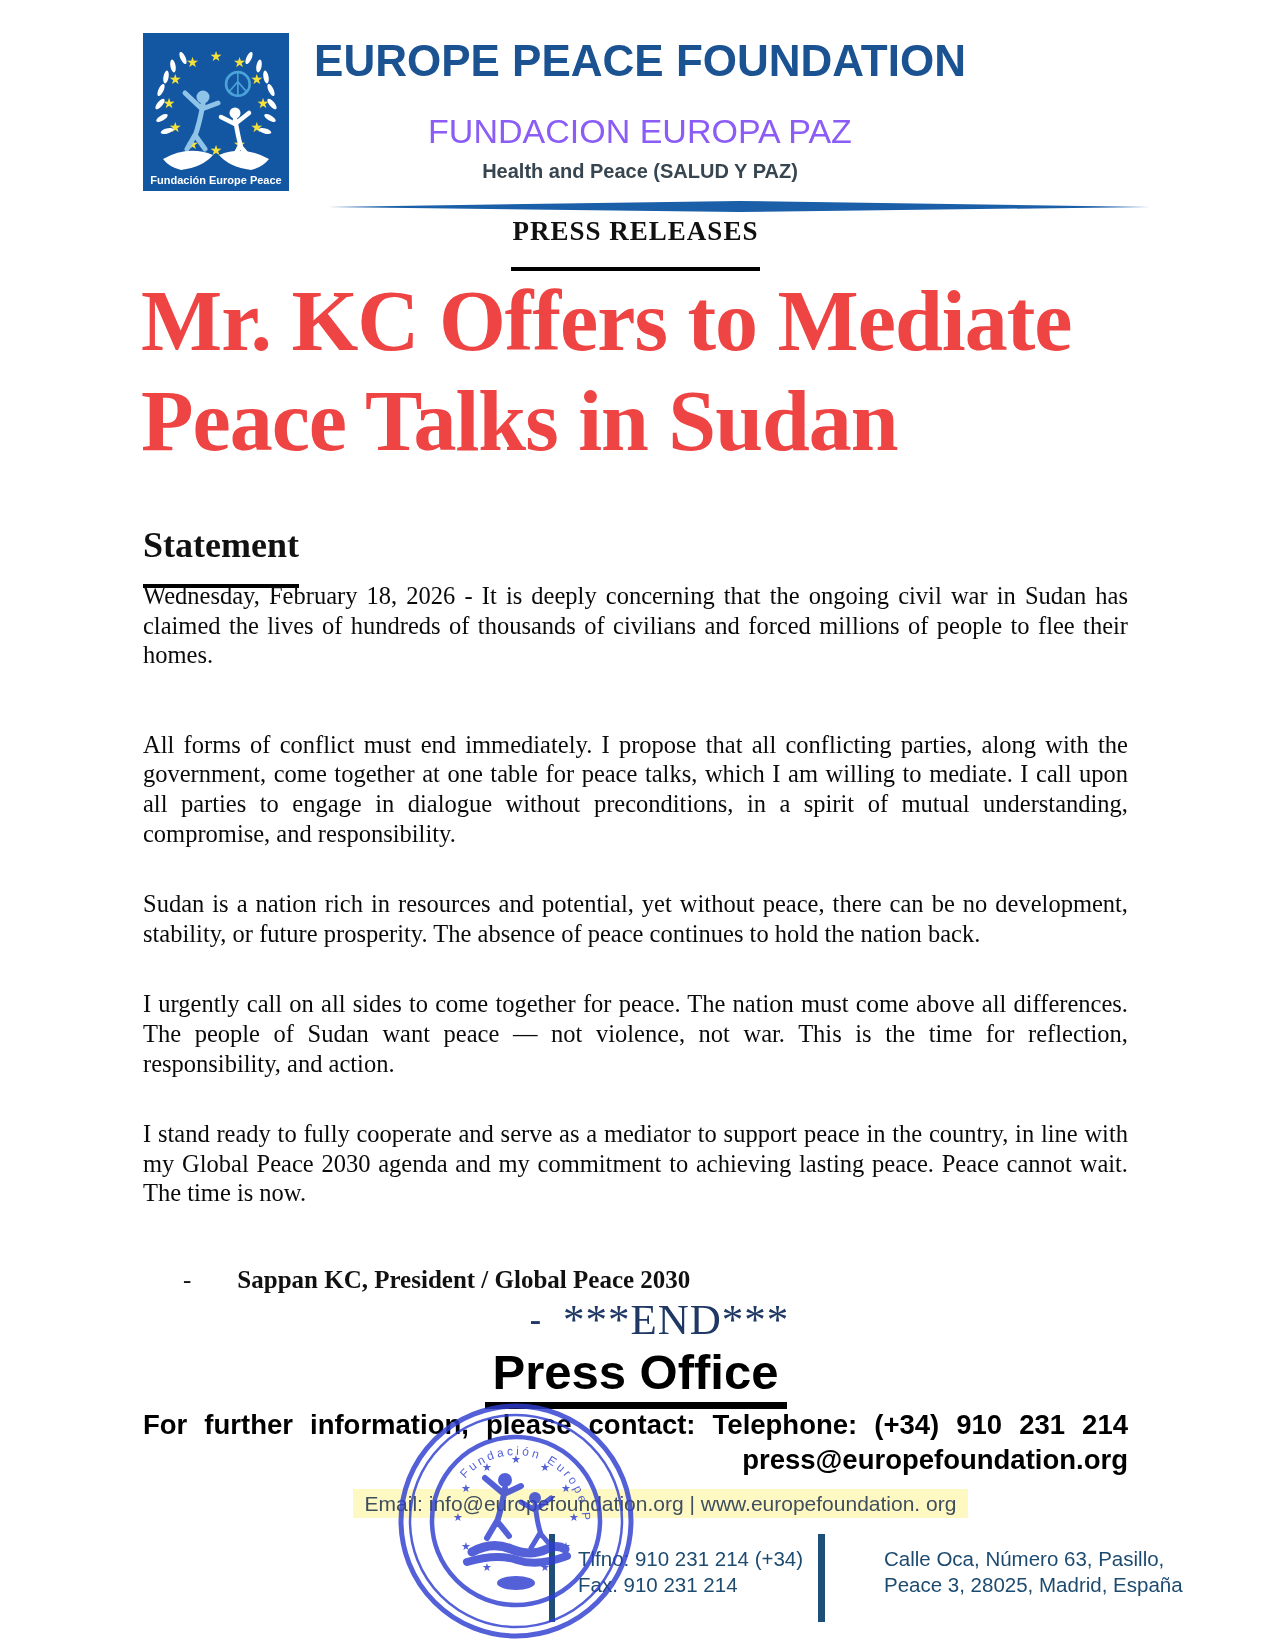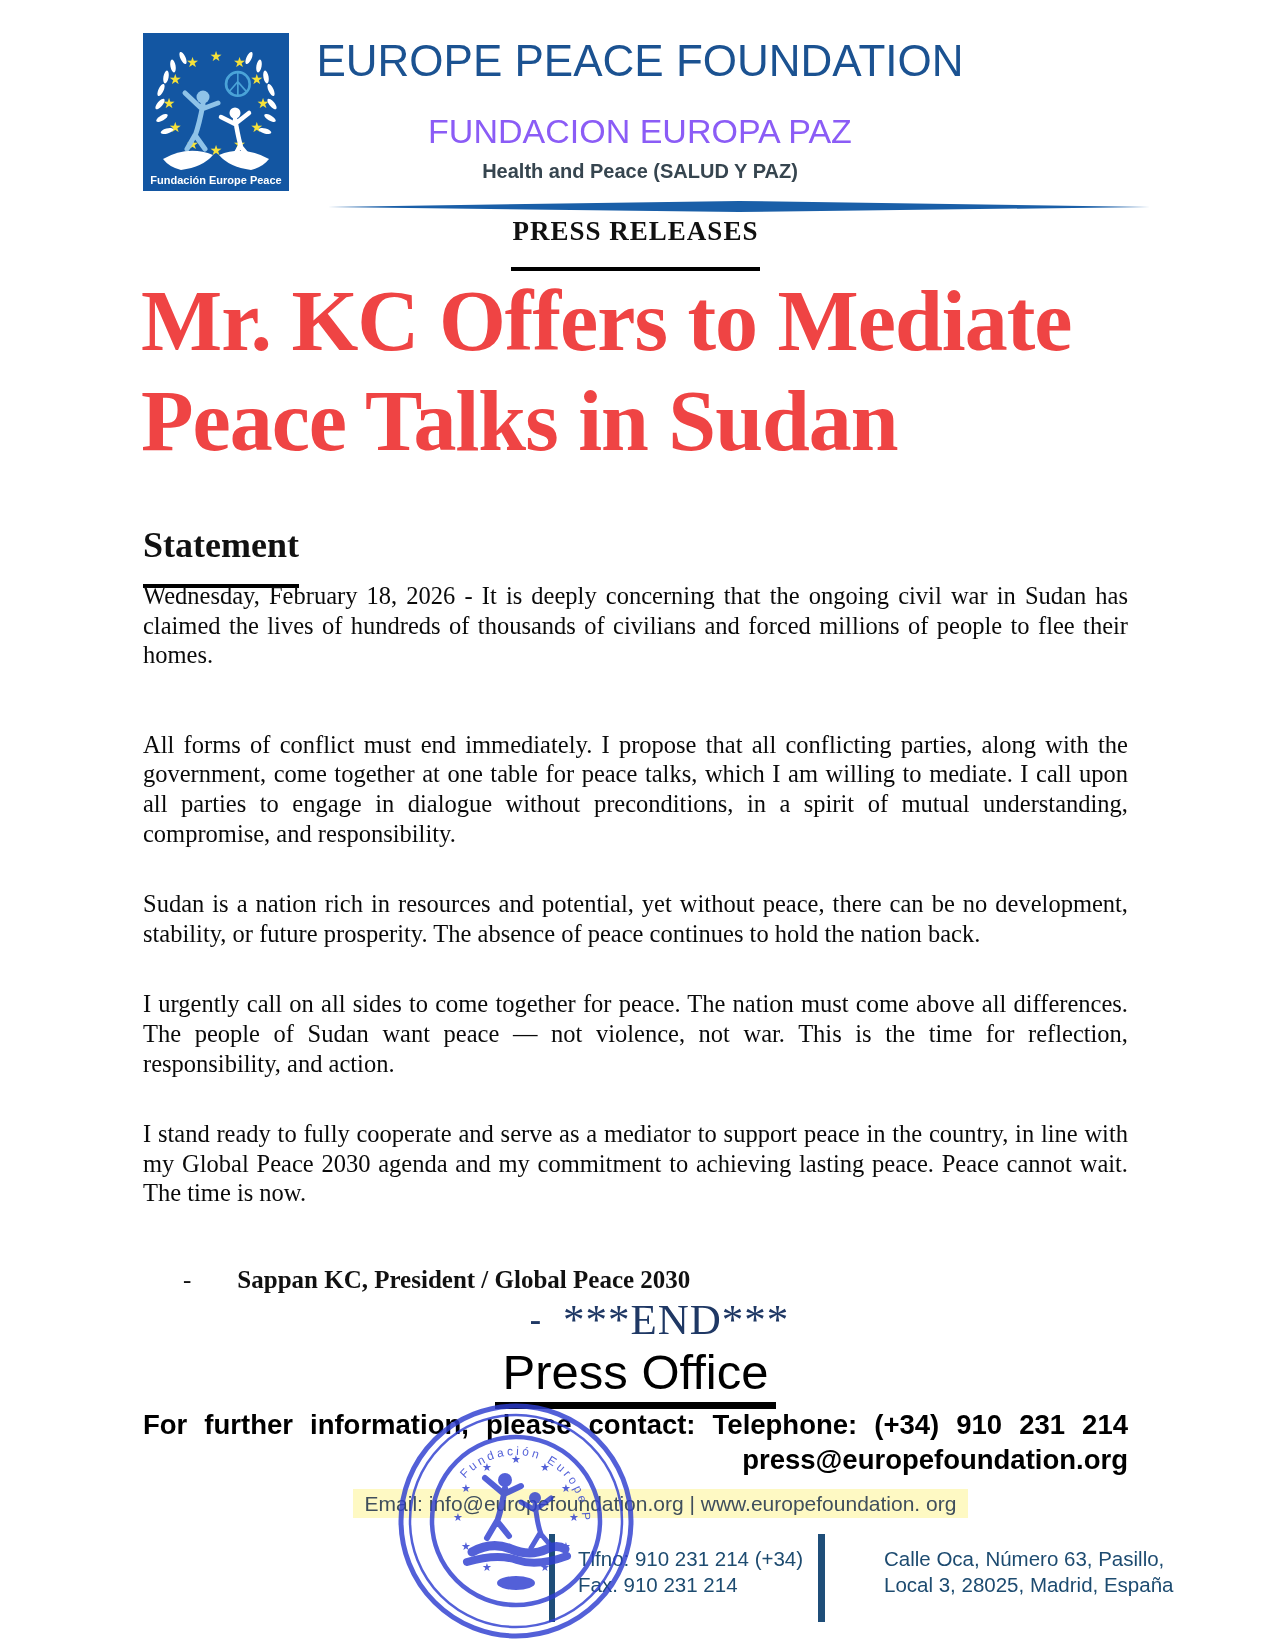--- a/index.html
+++ b/index.html
@@ -4,21 +4,21 @@
 <style>
   * { margin:0; padding:0; box-sizing:border-box; }
   html,body { width:1275px; background:#fff; }
   .page { position:relative; width:1275px; height:1650px; background:#fff; overflow:hidden;
           font-family:"Liberation Serif", serif; color:#111; }
 
   
   .logo { position:absolute; left:143px; top:33px; width:146px; height:158px; }
   .header-text { position:absolute; left:275px; top:36px; width:730px; text-align:center;
                  font-family:"Liberation Sans", sans-serif; }
-  .org-name   { font-size:44px; font-weight:normal; color:#1b5291; }
+  .org-name   { font-size:44px; font-weight:bold; color:#1b5291; }
   .org-name-es{ font-size:34px; font-weight:400; color:#8b5cf6; margin-top:26px; }
   .tagline    { font-size:20px; font-weight:700; color:#36454f; margin-top:9px; }
   .divider-line { position:absolute; left:328px; top:200px; width:822px; height:13px; }
 
   
   .kicker-wrap { position:absolute; left:143px; top:216px; width:985px; text-align:center; }
   .kicker { display:inline-block; font-size:27px; font-weight:bold; letter-spacing:1px;
             border-bottom:4px solid #000; padding:0 2px 20px; }
   .headline { position:absolute; left:141px; top:272px; width:1015px; font-size:86px;
               font-weight:bold; line-height:1.16; letter-spacing:-1px; color:#ef4444; }
@@ -36,21 +36,21 @@
   .signature .sig-text { margin-left:46px; }
 
   .end-line { position:absolute; left:143px; top:1295px; width:985px; display:flex;
               justify-content:center; align-items:center; gap:22px; padding-left:48px;
               color:#1f3864; }
   .end-line .end-dash { font-size:34px; font-weight:bold; }
   .end-line .end-text { font-size:43px; letter-spacing:1px; }
 
   .press-office-wrap { position:absolute; left:143px; top:1344px; width:985px; text-align:center;
                        font-family:"Liberation Sans", sans-serif; }
-  .press-office { display:inline-block; font-size:49px; font-weight:normal; color:#000;
+  .press-office { display:inline-block; font-size:49px; font-weight:bold; color:#000;
                   border-bottom:7px solid #000; padding:0 8px 2px;text-align:right; }
 
   .contact { position:absolute; left:143px; top:1408px; width:985px;
              font-family:"Liberation Sans", sans-serif; font-weight:bold; font-size:27.5px;
              line-height:33px; color:#000; }
   .contact .l1 { text-align:justify; text-align-last:justify; }
   .contact .l2 { text-align:right; margin-top:2px; }
 
   
   .email-line { position:absolute; left:143px; top:1492px; width:1035px; text-align:center;
@@ -172,21 +172,21 @@
   </div>
 
   <div class="f-div f-div1"></div>
   <div class="footer-col f-col2">
     <div>Tlfno: 910 231 214 (+34)</div>
     <div>Fax. 910 231 214</div>
   </div>
   <div class="f-div f-div2"></div>
   <div class="footer-col f-col3">
     <div>Calle Oca, Número 63, Pasillo,</div>
-    <div>Local 3, 28025, Madrid, España</div>
+    <div>Peace 3, 28025, Madrid, España</div>
   </div>
 
   <svg class="stamp" viewBox="0 0 238 238">
     <g stroke="#2e3ed0" fill="none">
       <circle cx="119" cy="119" r="115" stroke-width="5"></circle>
       <circle cx="119" cy="119" r="106" stroke-width="2.5"></circle>
       <circle cx="119" cy="119" r="84" stroke-width="4.5"></circle>
     </g>
     <defs>
       <path id="stampArc" d="M 119 119 m -66 0 a 66 66 0 1 1 132 0"></path>

